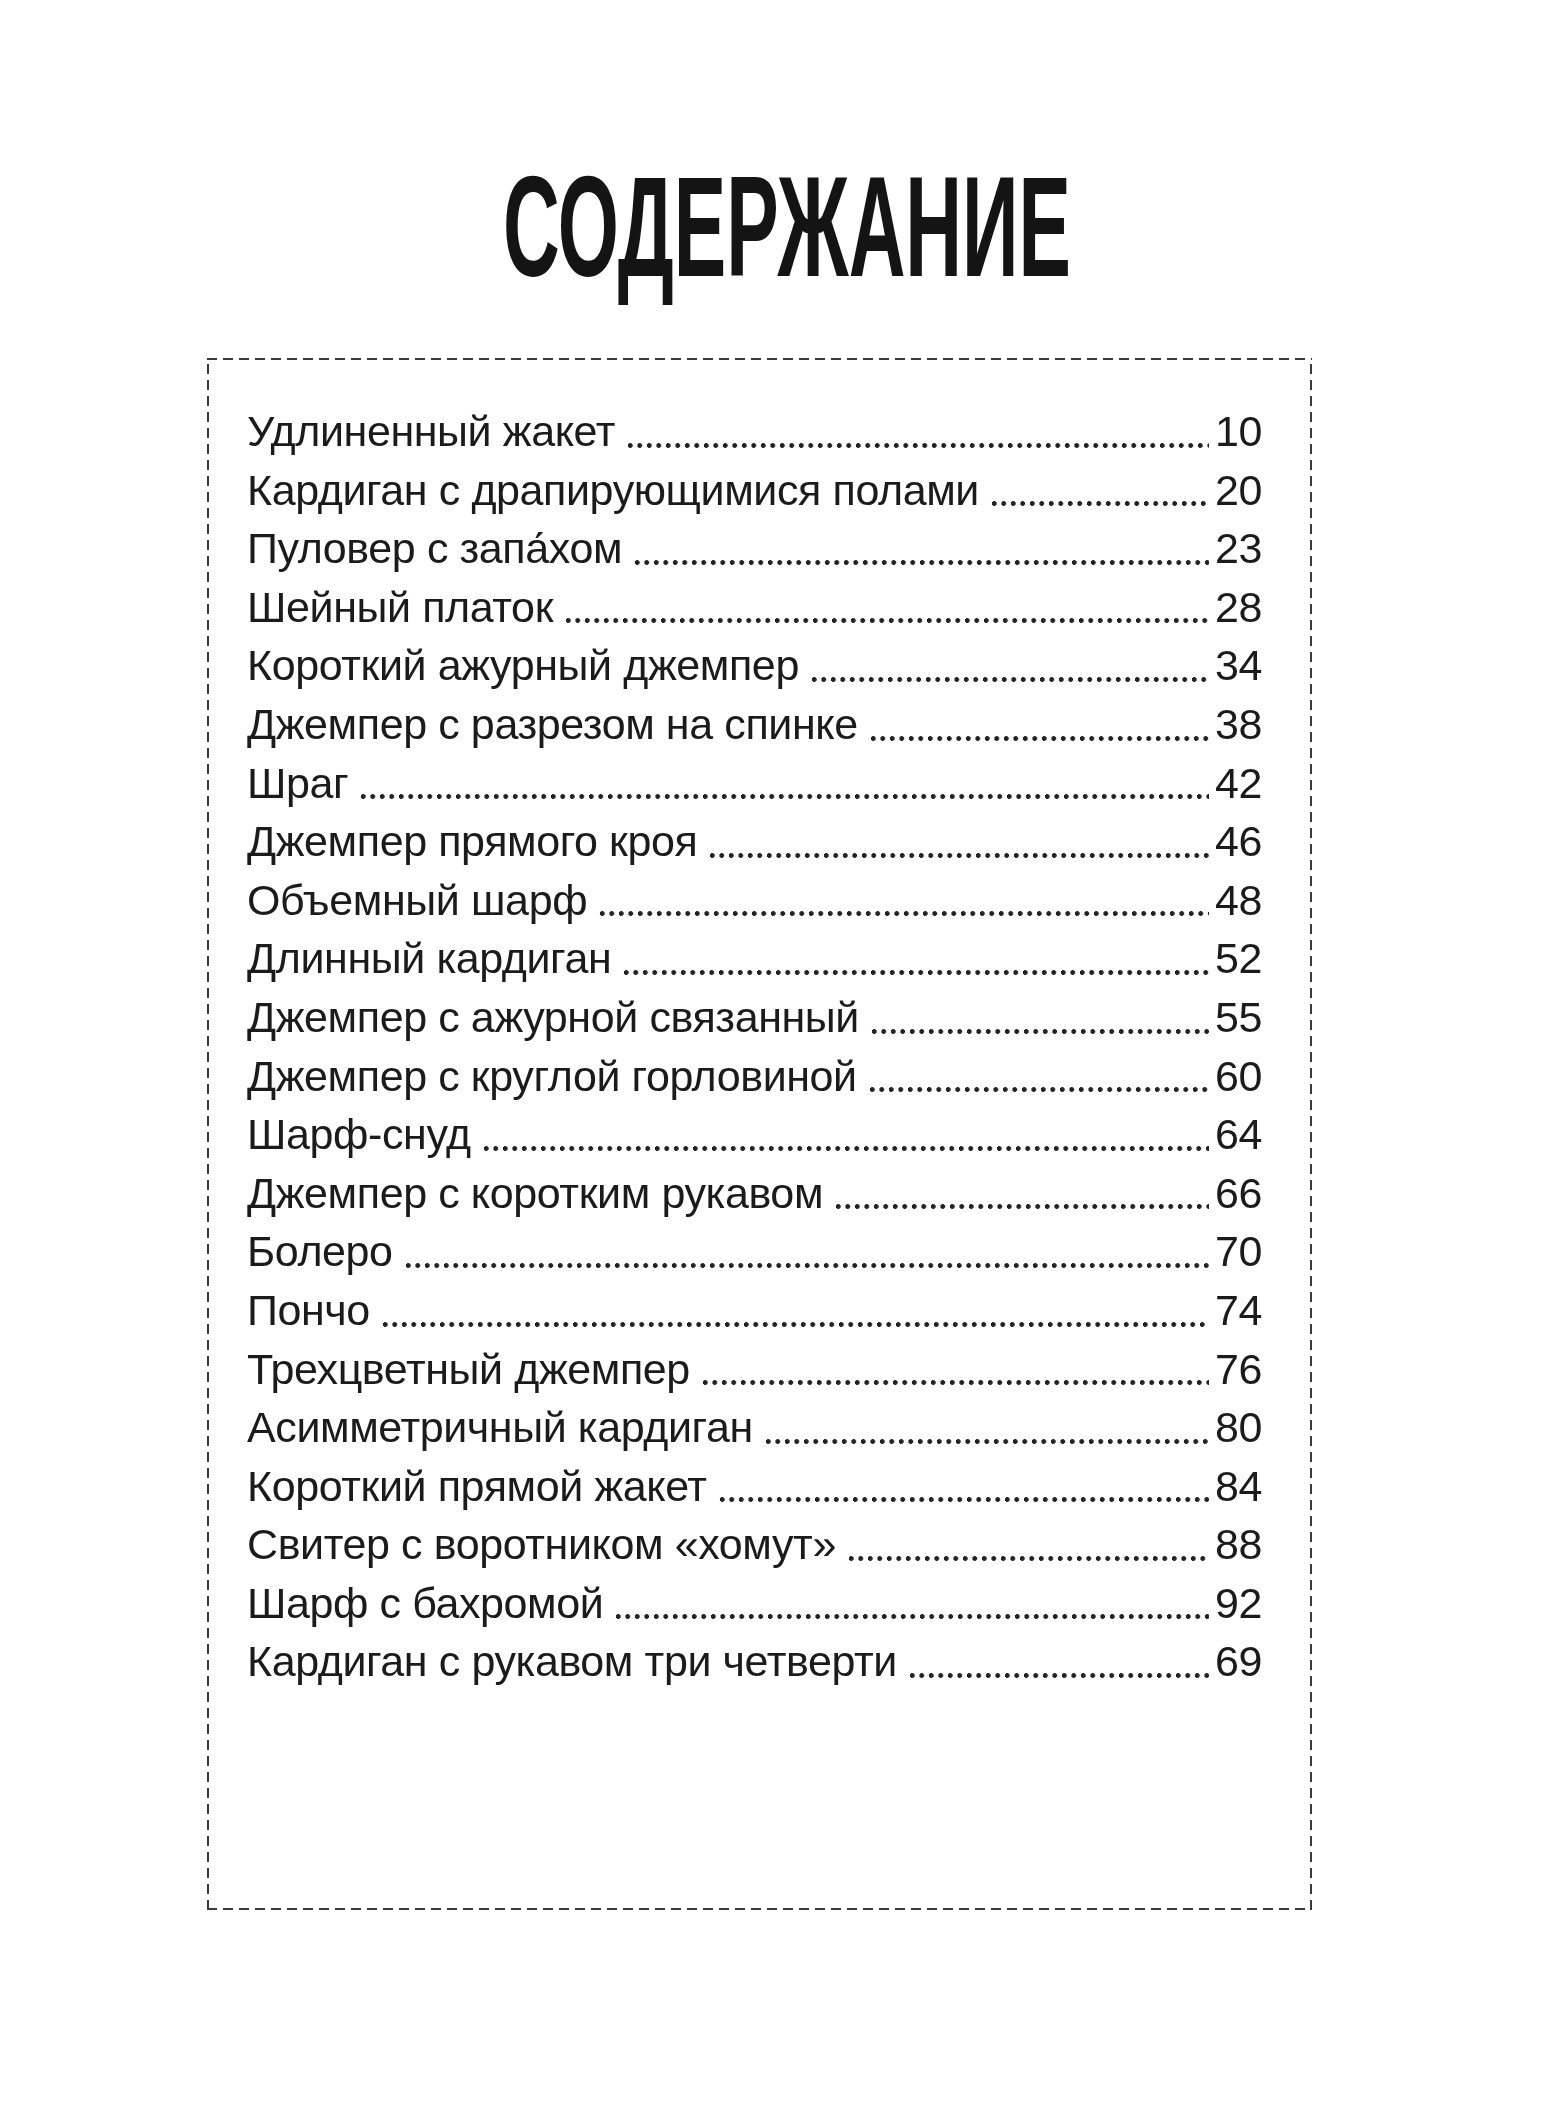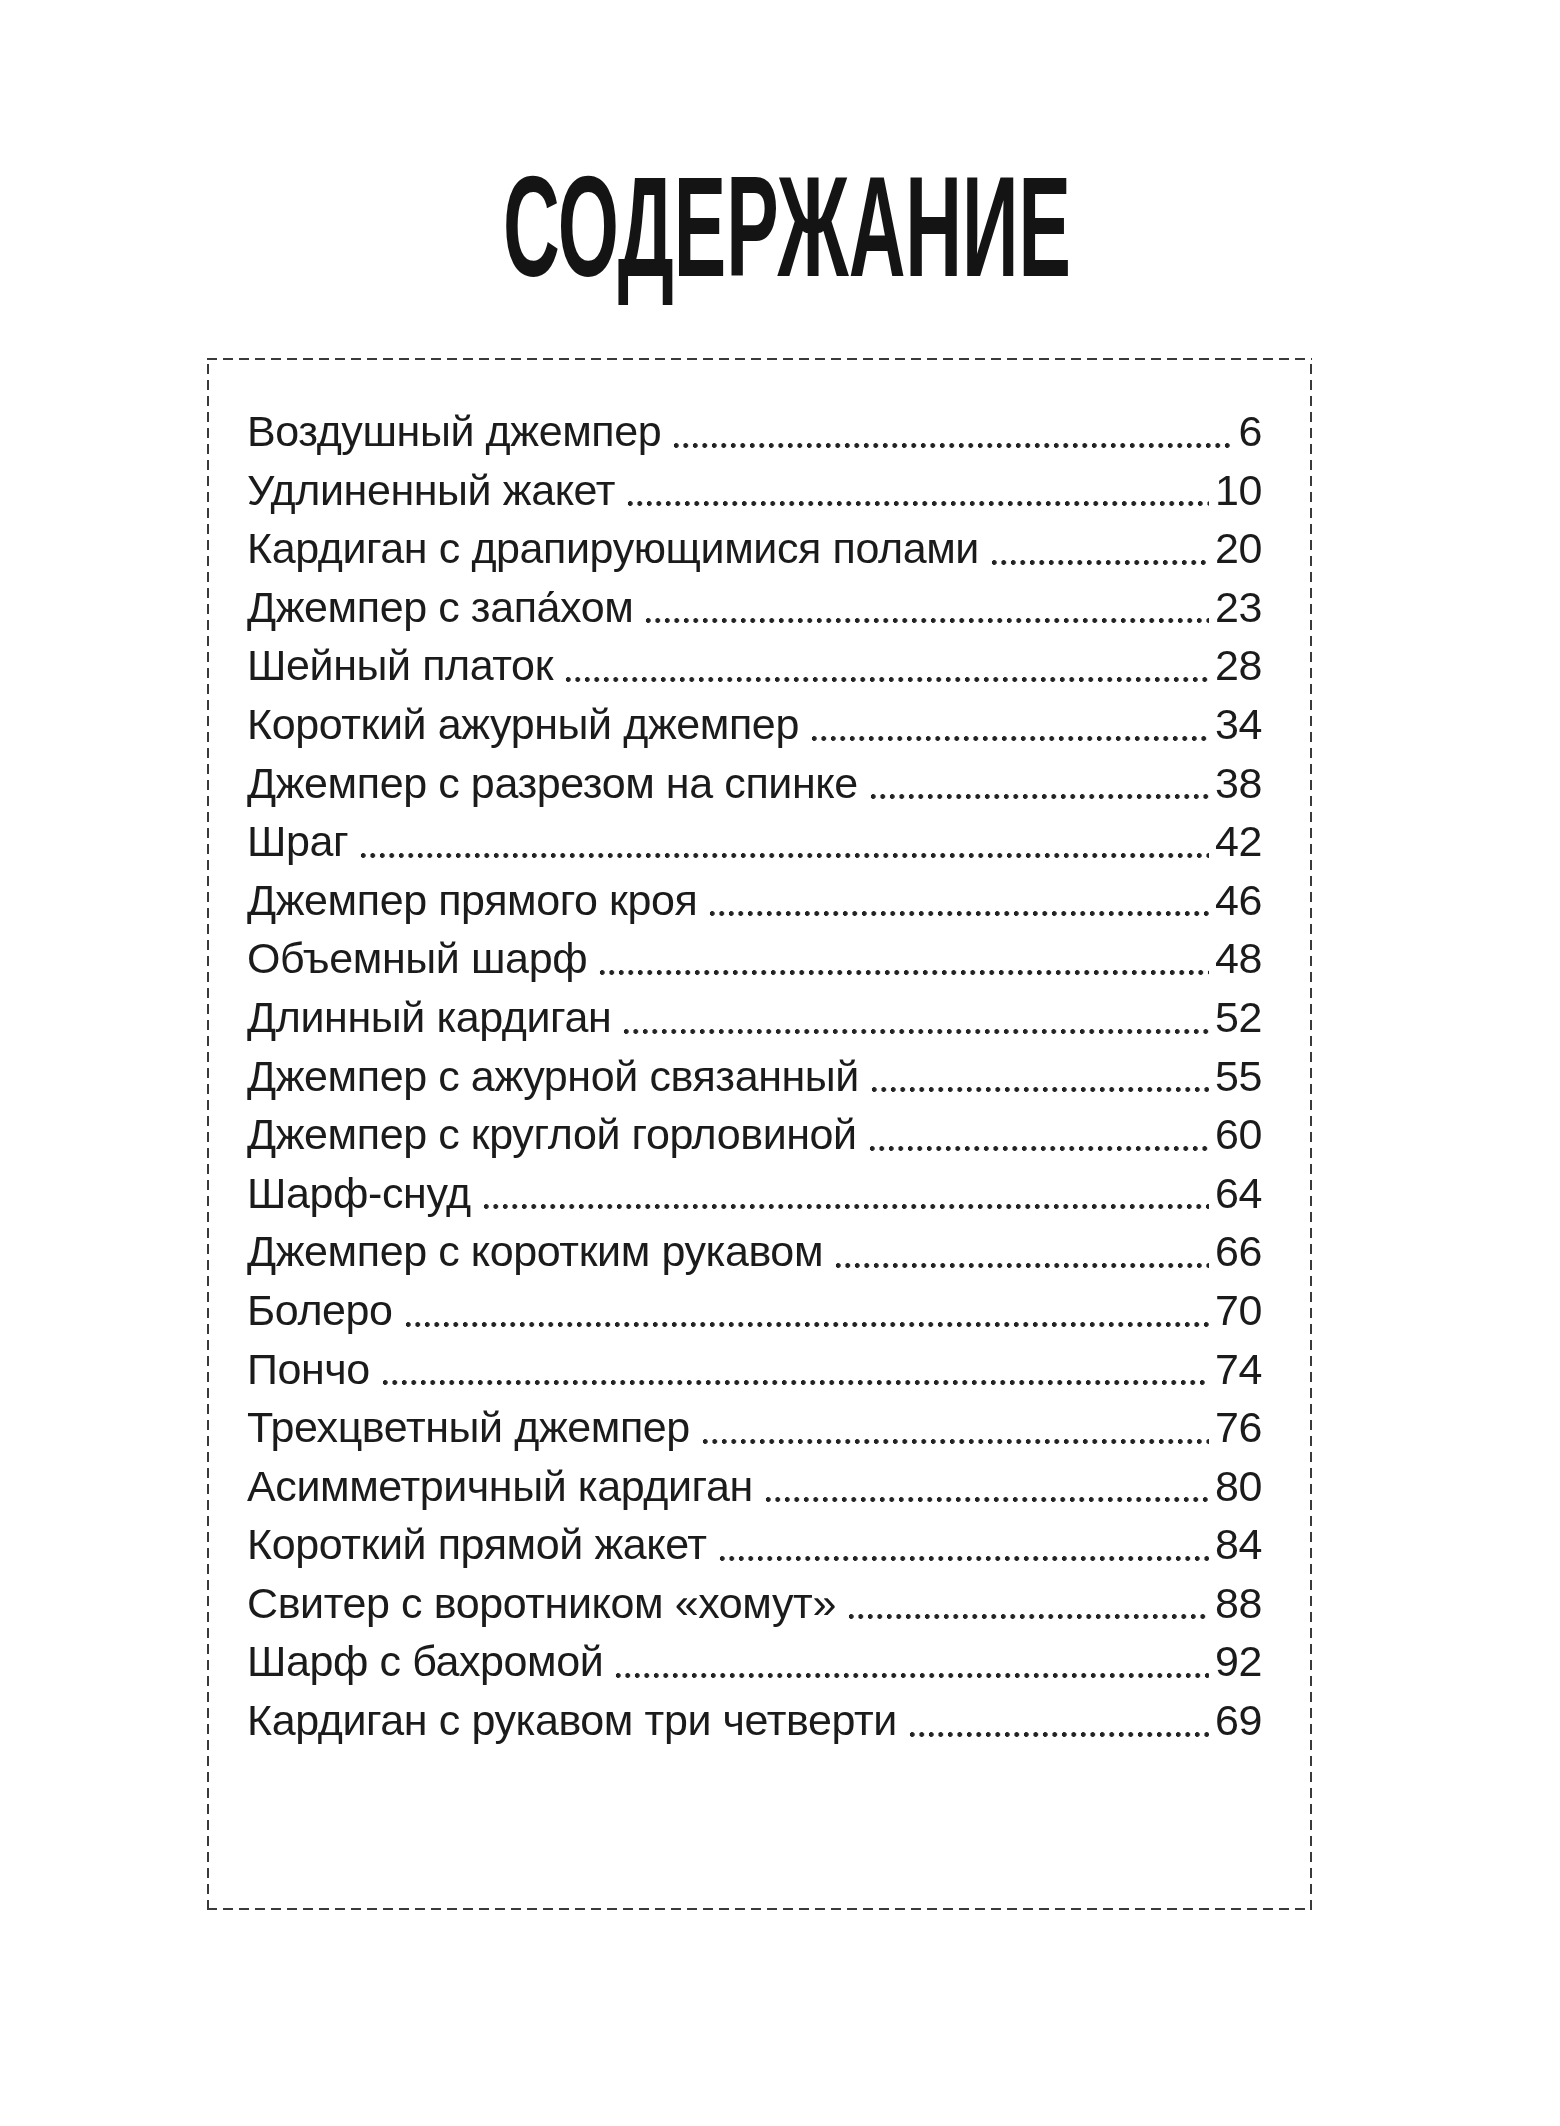--- a/index.html
+++ b/index.html
@@ -74,41 +74,36 @@
 </head>
 <body>
 
 <div class="title-wrap">
   <svg class="title-svg" width="620" height="150" viewBox="0 0 620 150" aria-hidden="false">
     <text x="310" y="118" text-anchor="middle" textLength="568" lengthAdjust="spacingAndGlyphs" font-family="Liberation Sans, sans-serif" font-size="142" font-weight="700" fill="#141414">СОДЕРЖАНИЕ</text>
   </svg>
 </div>
 
 <div class="toc-box">
-  <div class="toc-row">
-    <span class="toc-label">Воздушный джемпер</span>
-    <span class="toc-dots"></span>
-    <span class="toc-page">6</span>
-  </div>
 
   <div class="toc-row">
     <span class="toc-label">Удлиненный жакет</span>
     <span class="toc-dots"></span>
     <span class="toc-page">10</span>
   </div>
 
 
   <div class="toc-row">
     <span class="toc-label">Кардиган с драпирующимися полами</span>
     <span class="toc-dots"></span>
     <span class="toc-page">20</span>
   </div>
 
   <div class="toc-row">
-    <span class="toc-label">Джемпер с запа́хом</span>
+    <span class="toc-label">Пуловер с запа́хом</span>
     <span class="toc-dots"></span>
     <span class="toc-page">23</span>
   </div>
 
   <div class="toc-row">
     <span class="toc-label">Шейный платок</span>
     <span class="toc-dots"></span>
     <span class="toc-page">28</span>
   </div>
 

